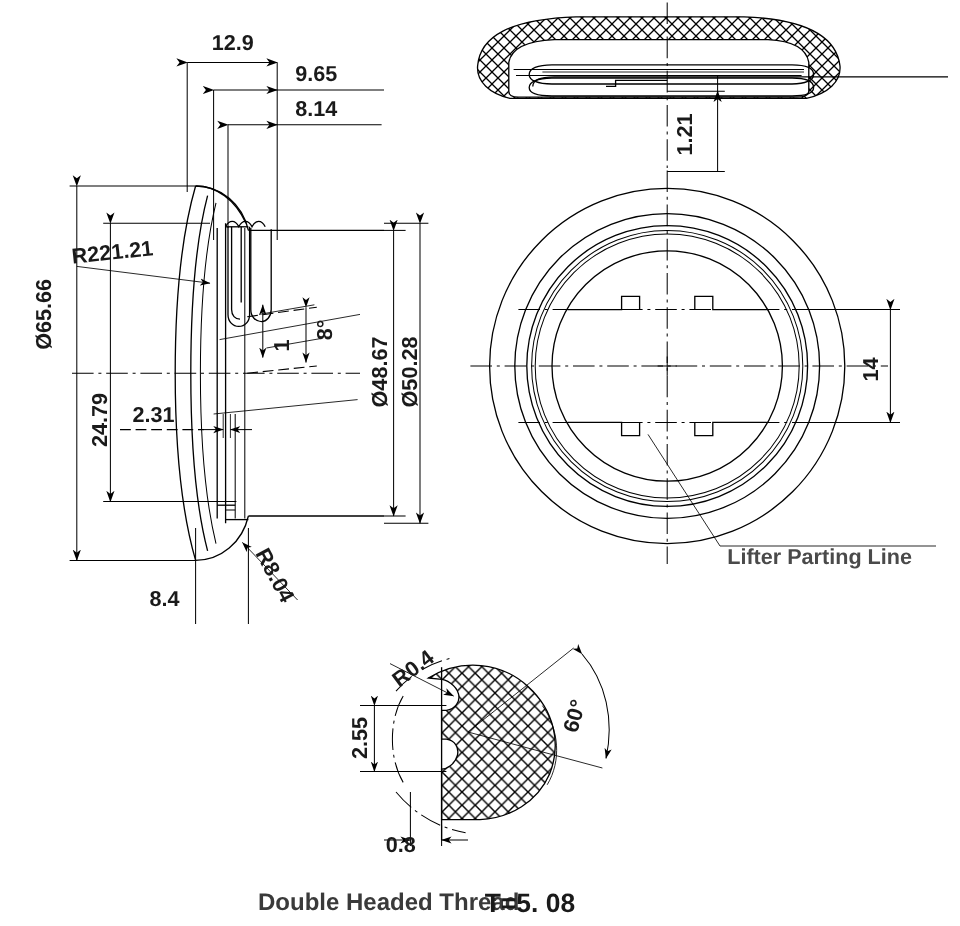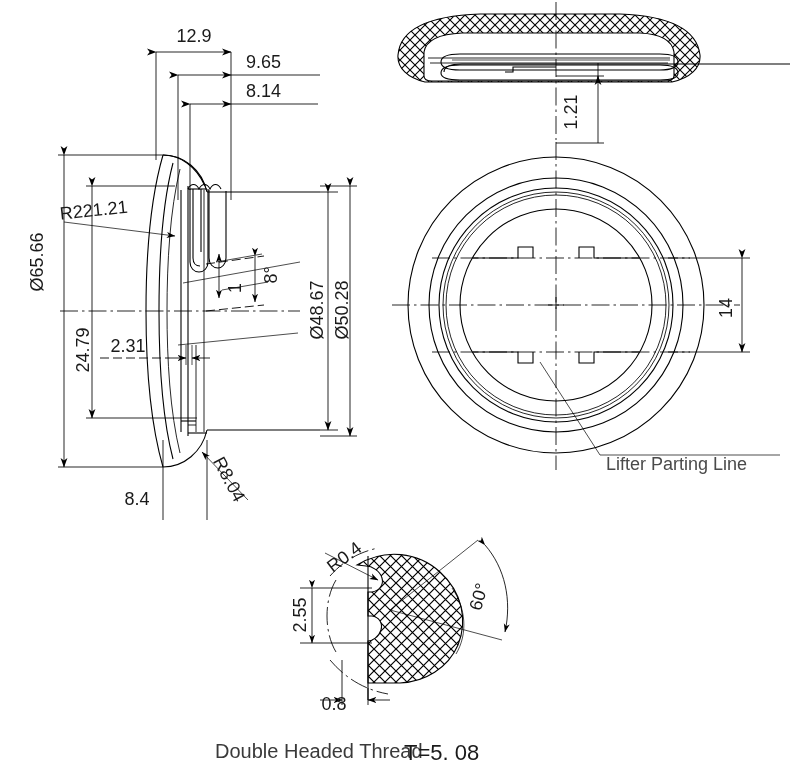--- a/index.html
+++ b/index.html
@@ -12,20 +12,21 @@
     width: 800px;
     height: 772px;
     overflow: hidden;
     position: relative;
   }
   #sheet {
     position: relative;
     width: 800px;
     height: 772px;
     background: #ffffff;
+    font-weight: bold;
   }
   svg#drawing {
     position: absolute;
     left: 0;
     top: 0;
     width: 800px;
     height: 772px;
     display: block;
   }
   .ln      { fill: none; stroke: #000; stroke-width: 1.1; }

